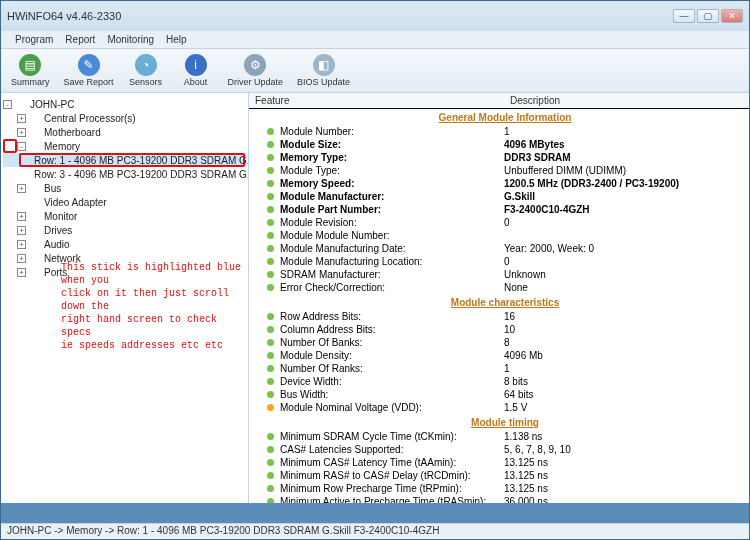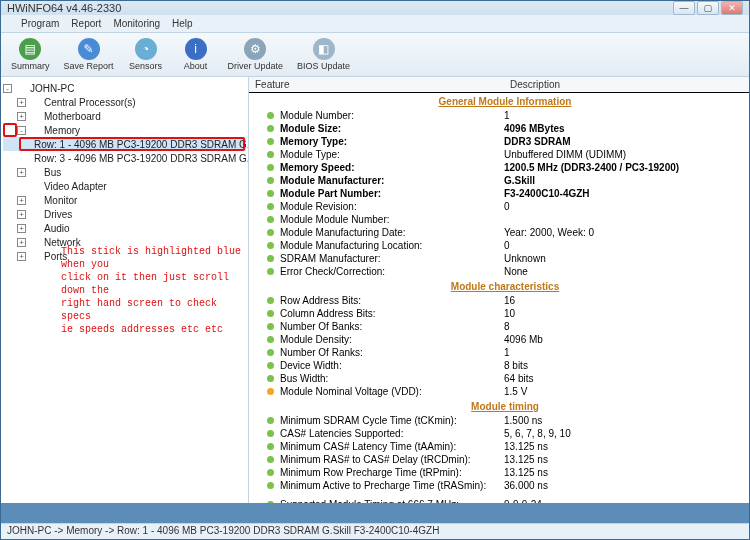--- a/index.html
+++ b/index.html
@@ -1,21 +1,21 @@
 <!DOCTYPE html>
 <html><head>
 <meta charset="utf-8">
 <style>
 * { box-sizing: border-box; margin: 0; padding: 0; font-family: "Segoe UI", Tahoma, sans-serif; }
 body { width: 750px; height: 540px; background: #5b8db8; overflow: hidden; display: flex; flex-direction: column; border: 1px solid #3a6a94; }
-.titlebar { height: 14px; background: linear-gradient(#dce9f4,#cfe0ee); display: flex; align-items: center; padding: 0 6px; font-size: 11px; color: #333; justify-content: space-between; }
+.titlebar { height: 30px; background: linear-gradient(#dce9f4,#cfe0ee); display: flex; align-items: center; padding: 0 6px; font-size: 11px; color: #333; justify-content: space-between; }
 .titlebar .wbtns { display:flex; gap:2px; }
 .wbtn { width: 22px; height: 14px; border: 1px solid #a0b8cc; border-radius: 2px; background: linear-gradient(#f5f9fc,#d9e6f0); font-size:9px; display:flex;align-items:center;justify-content:center;color:#444;}
 .wbtn.close{ background:linear-gradient(#f2b4b0,#d77a74); color:#fff;}
-.menubar { height: 18px; background: #e9f1f8; font-size: 10px; color: #333; display: flex; align-items: center; gap: 12px; padding: 0 20px; border-bottom: 1px solid #c2d4e3; }
+.menubar { height: 18px; background: #e9f1f8; font-size: 10px; color: #333; display: flex; align-items: center; gap: 12px; padding: 0 14px; border-bottom: 1px solid #c2d4e3; }
 .toolbar { height: 44px; background: linear-gradient(#f4f8fb,#e3ecf4); border-bottom: 1px solid #c2d4e3; display: flex; align-items: center; padding: 0 4px; gap: 2px; }
 .tbtn { display: flex; flex-direction: column; align-items: center; font-size: 9px; color: #333; padding: 2px 6px; min-width:48px; }
 .ticon { width: 22px; height: 22px; border-radius: 50%; margin-bottom: 1px; display:flex;align-items:center;justify-content:center;font-size:12px;color:#fff;}
 .content { flex: 1; display: flex; background: #fff; overflow: hidden; }
 .tree { width: 248px; border-right: 1px solid #c2d4e3; font-size: 10px; color: #222; padding: 4px 2px; overflow: hidden; position: relative; }
 .tn { display: flex; align-items: center; height: 14px; white-space: nowrap; }
 .tn .sq { width:9px;height:9px;border:1px solid #888;margin-right:3px;font-size:8px;line-height:7px;text-align:center;color:#555;background:#fff;}
 .tn .tico { width:12px;height:10px;margin-right:3px;display:inline-block;}
 .ind1{padding-left:14px}.ind2{padding-left:28px}
 .hlbox { position: absolute; border: 2px solid #d11; border-radius:2px; }
@@ -240,21 +240,21 @@
           <div class="f green-dot">Bus Width:</div>
           <div class="d">64 bits</div>
         </div>
         <div class="row">
           <div class="f orange-dot">Module Nominal Voltage (VDD):</div>
           <div class="d">1.5 V</div>
         </div>
         <div class="sect">Module timing</div>
         <div class="row">
           <div class="f green-dot">Minimum SDRAM Cycle Time (tCKmin):</div>
-          <div class="d">1.500 ns</div>
+          <div class="d">1.138 ns</div>
         </div>
         <div class="row">
           <div class="f green-dot">CAS# Latencies Supported:</div>
           <div class="d">5, 6, 7, 8, 9, 10</div>
         </div>
         <div class="row">
           <div class="f green-dot">Minimum CAS# Latency Time (tAAmin):</div>
           <div class="d">13.125 ns</div>
         </div>
         <div class="row">

